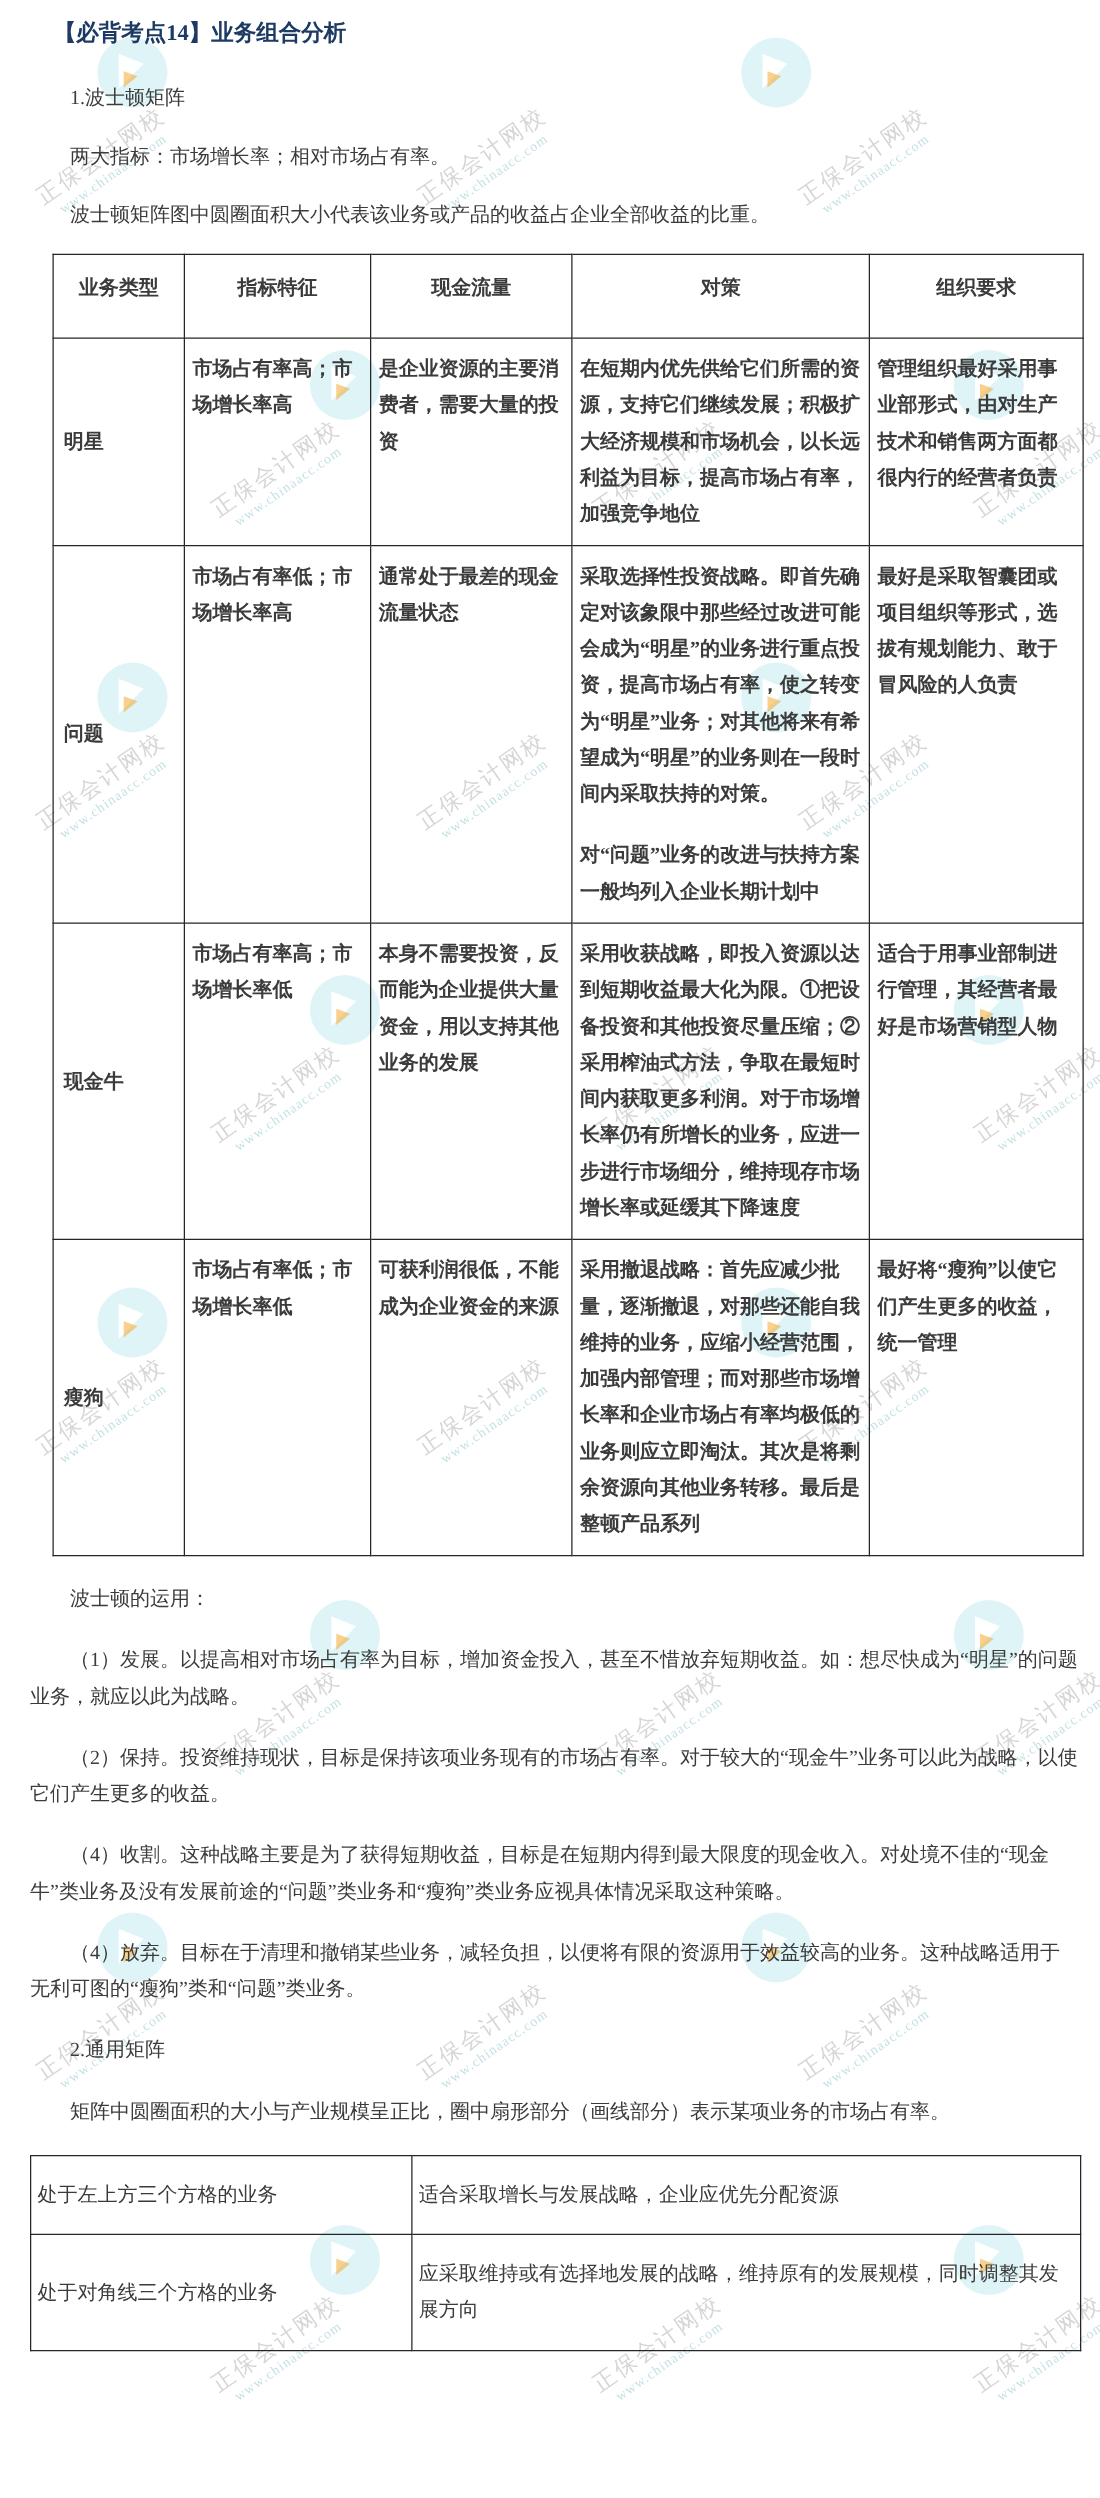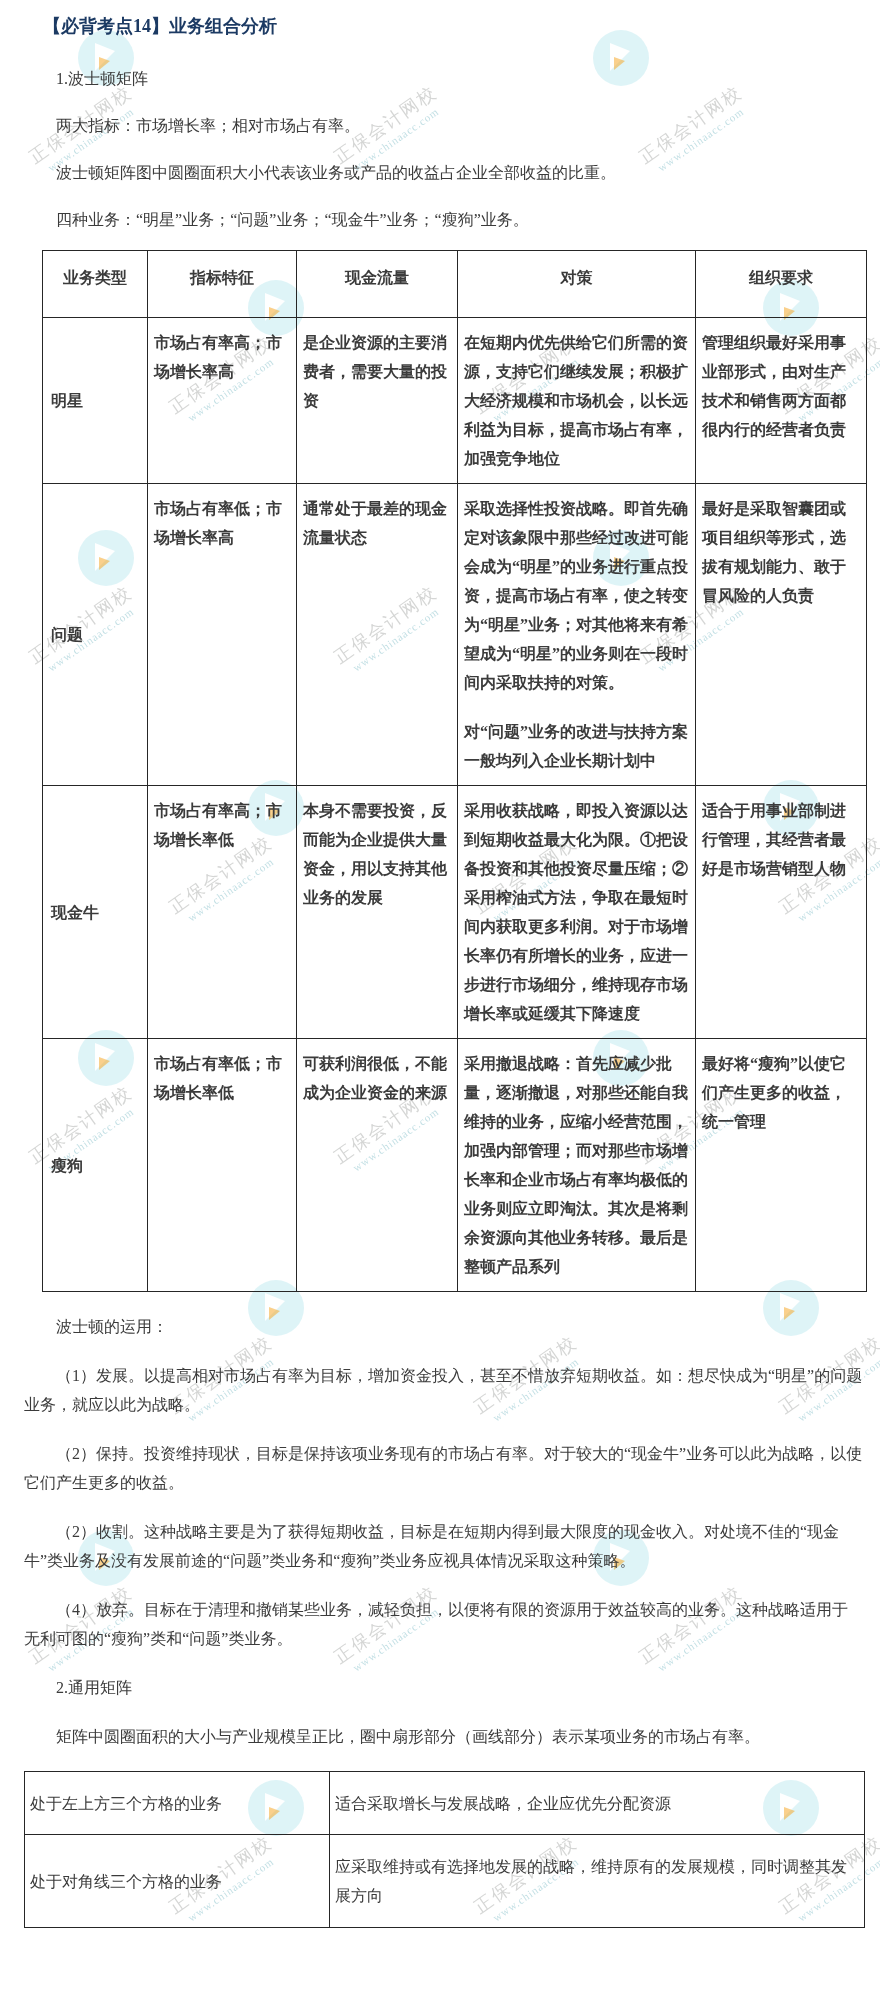--- a/index.html
+++ b/index.html
@@ -162,21 +162,20 @@
     <div class="wm-logo" style="left: 763px; top: 1780px;"></div>
   </div>
 
 <div class="doc">
 
   <h1 class="title">【必背考点14】业务组合分析</h1>
 
   <p class="para" style="margin-top:26px">1.波士顿矩阵</p>
   <p class="para">两大指标：市场增长率；相对市场占有率。</p>
   <p class="para">波士顿矩阵图中圆圈面积大小代表该业务或产品的收益占企业全部收益的比重。</p>
-  <p class="para">四种业务：“明星”业务；“问题”业务；“现金牛”业务；“瘦狗”业务。</p>
 
   <table class="bcg">
     <colgroup>
       <col style="width:105px">
         <col style="width:149px">
         <col style="width:161px">
       <col style="width:238px">
         <col style="width:171px">
     </colgroup>
     <tbody>
@@ -223,21 +222,21 @@
           <div>采用撤退战略：首先应减少批量，逐渐撤退，对那些还能自我维持的业务，应缩小经营范围，加强内部管理；而对那些市场增长率和企业市场占有率均极低的业务则应立即淘汰。其次是将剩余资源向其他业务转移。最后是整顿产品系列</div>
         </td>
         <td>最好将“瘦狗”以使它们产生更多的收益，统一管理</td>
       </tr>
     </tbody>
   </table>
 
   <p class="para tight">波士顿的运用：</p>
   <p class="para tight">（1）发展。以提高相对市场占有率为目标，增加资金投入，甚至不惜放弃短期收益。如：想尽快成为“明星”的问题业务，就应以此为战略。</p>
   <p class="para tight">（2）保持。投资维持现状，目标是保持该项业务现有的市场占有率。对于较大的“现金牛”业务可以此为战略，以使它们产生更多的收益。</p>
-  <p class="para tight">（2）收割。这种战略主要是为了获得短期收益，目标是在短期内得到最大限度的现金收入。对处境不佳的“现金牛”类业务及没有发展前途的“问题”类业务和“瘦狗”类业务应视具体情况采取这种策略。</p>
+  <p class="para tight">（4）收割。这种战略主要是为了获得短期收益，目标是在短期内得到最大限度的现金收入。对处境不佳的“现金牛”类业务及没有发展前途的“问题”类业务和“瘦狗”类业务应视具体情况采取这种策略。</p>
   <p class="para tight">（4）放弃。目标在于清理和撤销某些业务，减轻负担，以便将有限的资源用于效益较高的业务。这种战略适用于无利可图的“瘦狗”类和“问题”类业务。</p>
 
   <p class="para tight">2.通用矩阵</p>
   <p class="para tight">矩阵中圆圈面积的大小与产业规模呈正比，圈中扇形部分（画线部分）表示某项业务的市场占有率。</p>
 
   <table class="ge">
     <tbody>
       <tr class="r1">
         <td class="pos">处于左上方三个方格的业务</td>
         <td>适合采取增长与发展战略，企业应优先分配资源</td>

